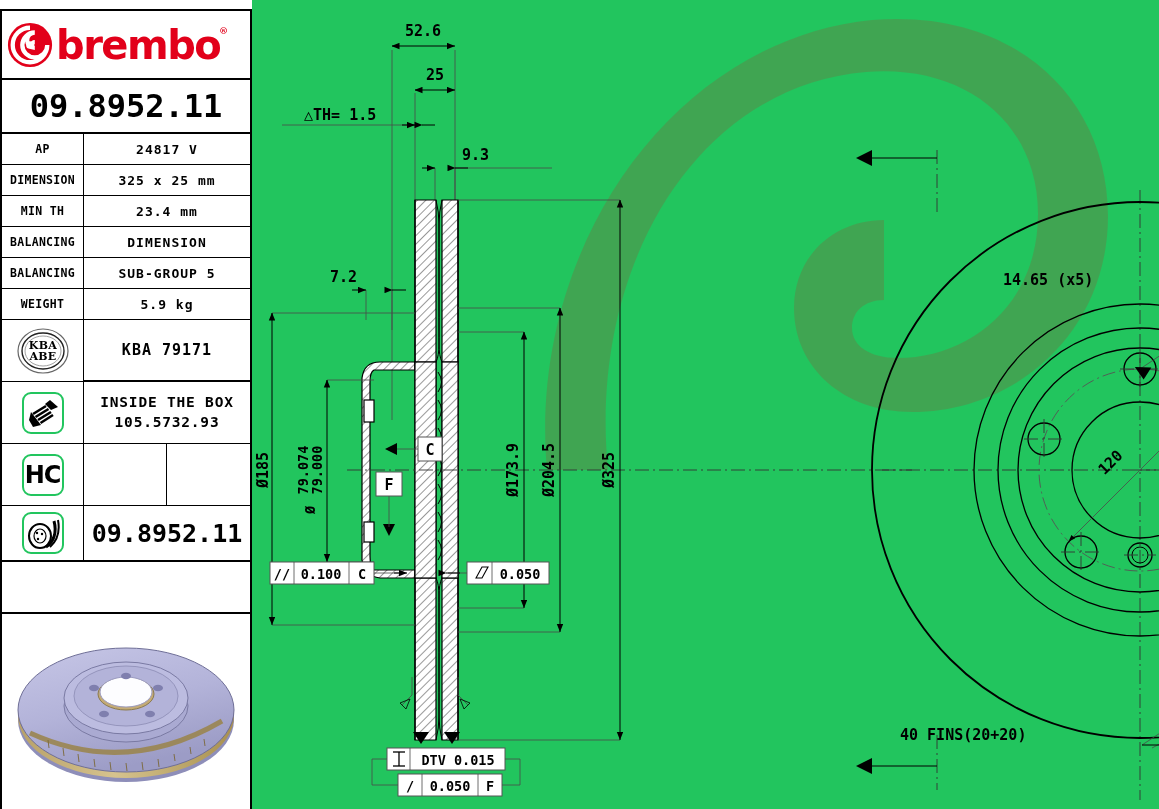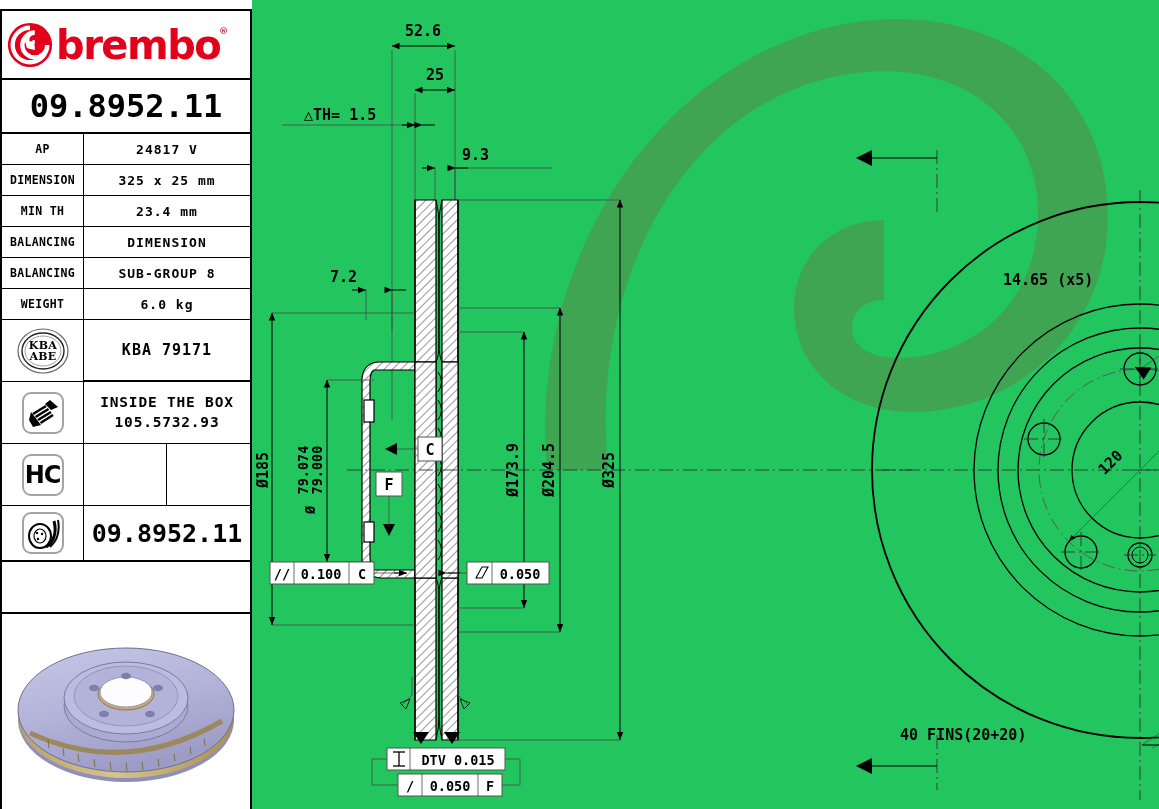--- a/index.html
+++ b/index.html
@@ -121,21 +121,21 @@
 
   
   .kba-stamp {
     width: 58px; height: 50px;
     display: flex; align-items: center; justify-content: center; text-align: center;
   }
 
   
   .icon-box {
     width: 42px; height: 42px;
-    border: 2px solid #a3a3a3;
+    border: 2px solid #22c55e;
     border-radius: 9px;
     display: flex; align-items: center; justify-content: center;
     overflow: hidden;
   }
   .hc-label {
     font-family: "DejaVu Sans", sans-serif;
     font-weight: bold;
     font-size: 24px;
     letter-spacing: -1px;
     line-height: 1;
@@ -227,25 +227,25 @@
     <div class="row">
       <div class="k">MIN TH</div>
       <div class="v">23.4 mm</div>
     </div>
     <div class="row">
       <div class="k">BALANCING</div>
       <div class="v">DIMENSION</div>
     </div>
     <div class="row">
       <div class="k">BALANCING</div>
-      <div class="v">SUB-GROUP 8</div>
+      <div class="v">SUB-GROUP 5</div>
     </div>
     <div class="row">
       <div class="k">WEIGHT</div>
-      <div class="v">6.0 kg</div>
+      <div class="v">5.9 kg</div>
     </div>
 
     <div class="row kba">
       <div class="k">
         <div class="kba-stamp">
           <svg width="56" height="50" viewBox="0 0 56 50">
             <ellipse cx="28" cy="25" rx="25" ry="22" fill="none" stroke="#666" stroke-width="1.2"></ellipse>
             <ellipse cx="28" cy="25" rx="21" ry="18" fill="none" stroke="#222" stroke-width="1.4"></ellipse>
             <ellipse cx="28" cy="25" rx="18" ry="15" fill="none" stroke="#888" stroke-width="0.8"></ellipse>
             <text x="28" y="23" text-anchor="middle" font-family="DejaVu Serif, serif" font-size="11" font-weight="bold" fill="#000">KBA</text>

